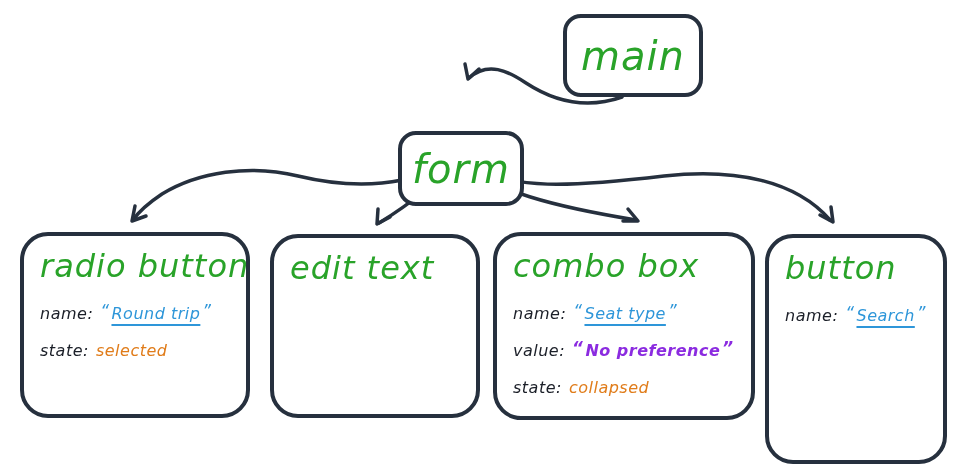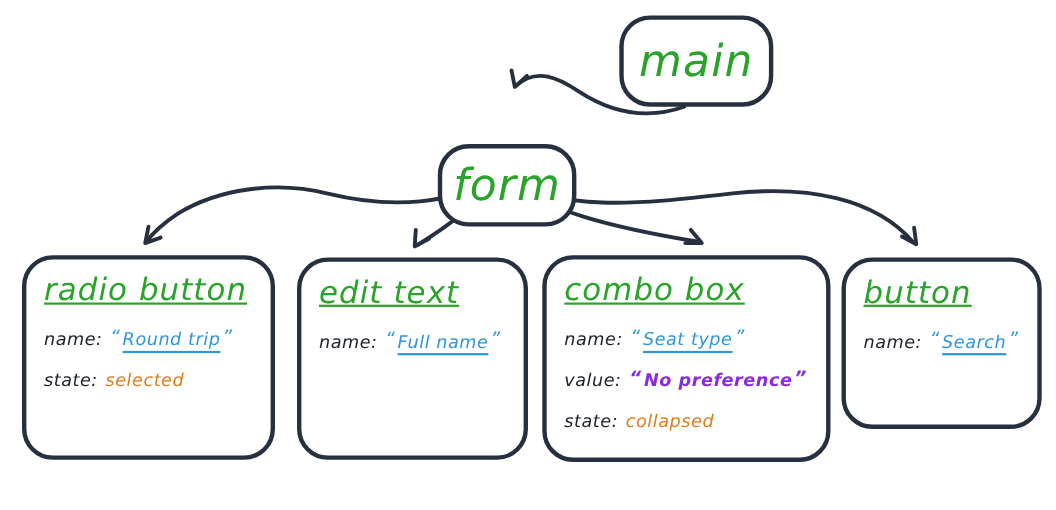--- a/index.html
+++ b/index.html
@@ -15,41 +15,41 @@
   }
   .canvas{position:relative; width:960px; height:464px; background:var(--background,#fff);}
   .arrows{position:absolute; left:0; top:0; width:960px; height:464px; z-index:1;}
   .node{
     position:absolute; z-index:2;
     background:#fff;
     border:4px solid var(--ink,#26303e);
     display:flex; flex-direction:column;
   }
   .pill{
-    border-radius:28px;
+    border-radius:18px;
     align-items:center; justify-content:center;
   }
   .pill .node-title{
     color:var(--green,#29a329);
     font-size:40px; line-height:1; letter-spacing:1px;
   }
   .node-main{left:563px; top:14px; width:140px; height:83px;}
   .node-form{left:398px; top:83px; width:126px; height:75px;margin-top:48px;}
   .card{
     border-radius:28px;
     padding:10px 12px 0 16px;
   }
   .node-radio {left:20px;  top:232px; width:230px; height:186px;}
   .node-edit  {left:270px; top:234px; width:210px; height:184px;}
   .node-combo {left:493px; top:232px; width:262px; height:188px;}
-  .node-button{left:765px; top:234px; width:182px; height:156px;}
+  .node-button{left:765px; top:234px; width:182px; height:230px;}
   .card-title{
     color:var(--green,#29a329);
-    font-size:28px; line-height:1.15; letter-spacing:1px;
-    margin:2px 0 10px 0; white-space:nowrap;text-decoration:underline;
+    font-size:32px; line-height:1.15; letter-spacing:1px;
+    margin:2px 0 10px 0; white-space:nowrap;
   }
   .row{font-size:16px; line-height:37px; white-space:nowrap;}
   .lbl{color:var(--label-ink,#1b1f28); margin-right:7px; letter-spacing:0.5px;}
   .val{letter-spacing:0.5px;}
   .val.blue{color:var(--blue,#2e96d9);}
   .val.orange{color:var(--orange,#e07c1a);text-align:center;}
   .val.purple{color:var(--purple,#8b2be0); font-weight:bold;}
   .quoted .inner{
     text-decoration:underline;
     text-decoration-thickness:2px;
@@ -90,23 +90,20 @@
     <div class="row">
       <span class="lbl">name:</span><span class="val blue quoted"><span class="inner">Round trip</span></span>
     </div>
     <div class="row">
       <span class="lbl">state:</span><span class="val orange">selected</span>
     </div>
   </div>
 
   <div class="node card node-edit">
     <div class="card-title">edit text</div>
-    <div class="row">
-      <span class="lbl">name:</span><span class="val blue quoted"><span class="inner">Full name</span></span>
-    </div>
   </div>
 
   <div class="node card node-combo">
     <div class="card-title">combo box</div>
     <div class="row">
       <span class="lbl">name:</span><span class="val blue quoted"><span class="inner">Seat type</span></span>
     </div>
     <div class="row">
       <span class="lbl">value:</span><span class="val purple quoted no-underline"><span class="inner">No preference</span></span>
     </div>

